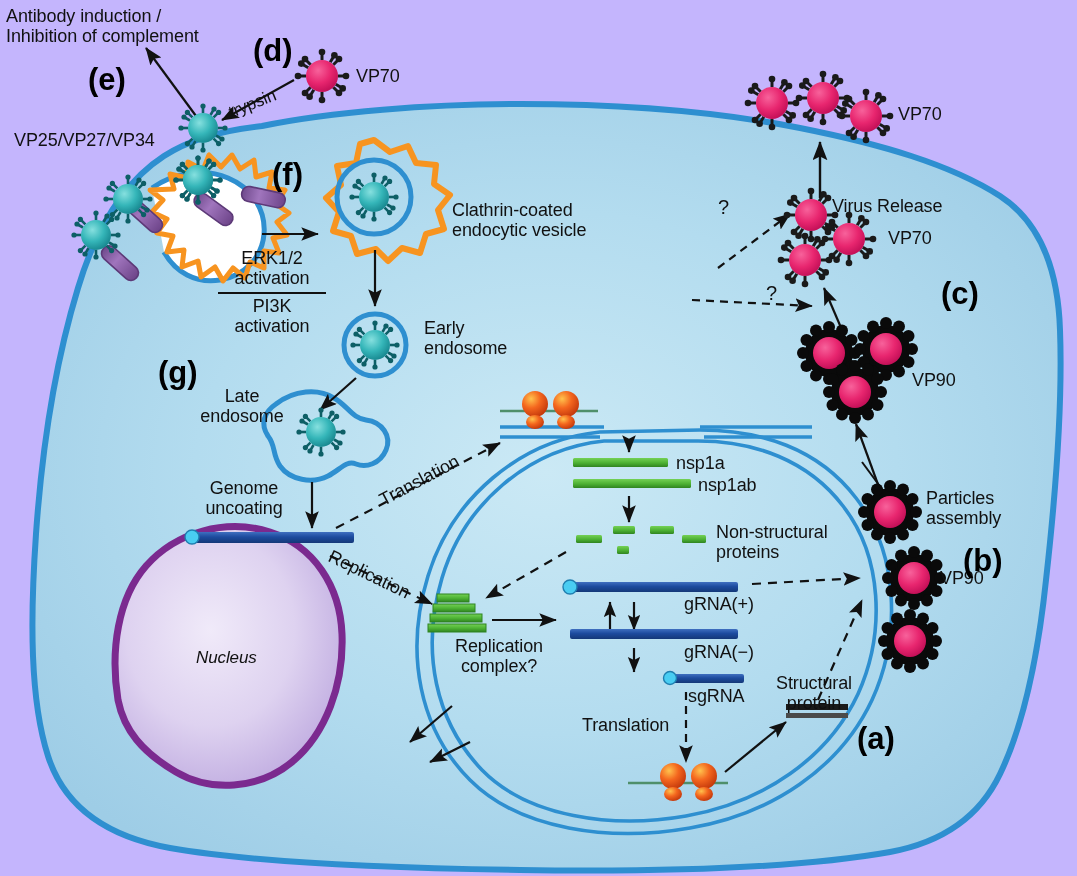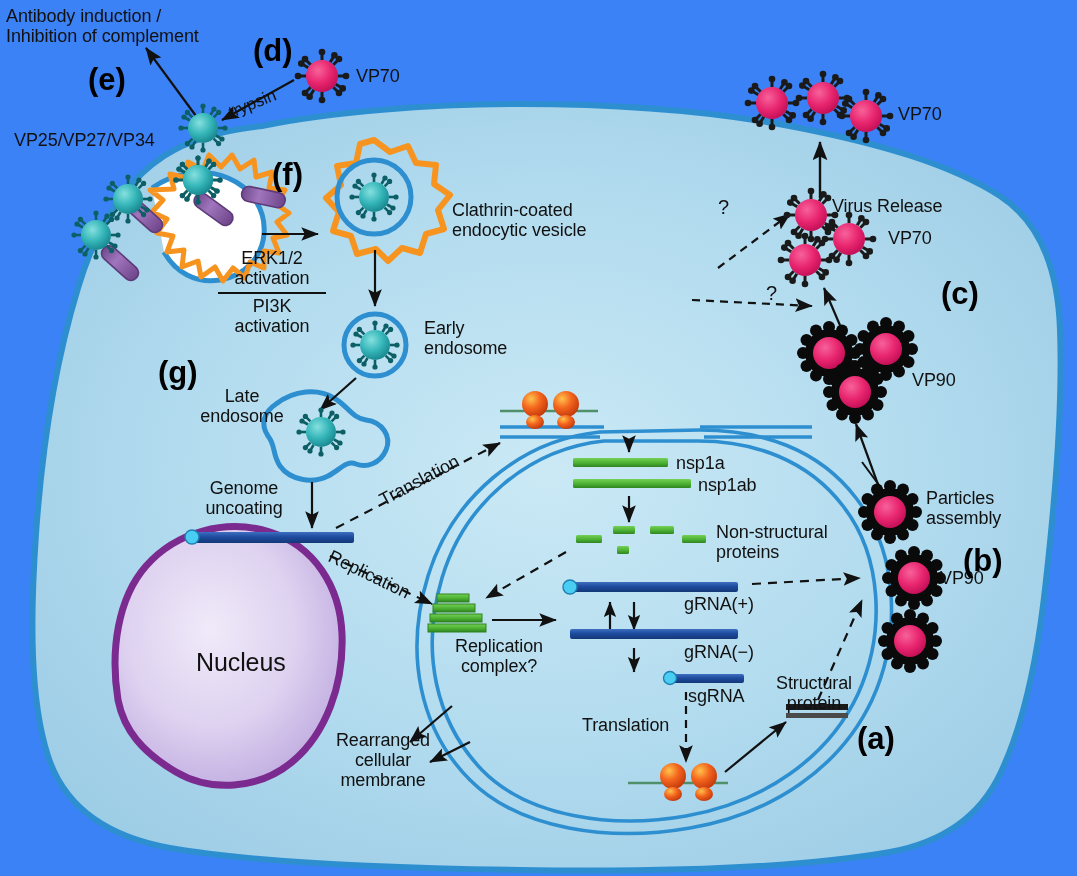--- a/index.html
+++ b/index.html
@@ -1,17 +1,17 @@
 <!DOCTYPE html>
 <html><head>
 <meta charset="utf-8">
 <style>
   html,body{margin:0;padding:0;background:#ffffff;}
   body{font-family:"Liberation Sans", sans-serif;}
-  #stage{position:relative;width:1077px;height:876px;background:#3b82f6;overflow:hidden;}
+  #stage{position:relative;width:1077px;height:876px;background:#c4b5fd;overflow:hidden;}
   #stage svg{position:absolute;left:0;top:0;}
   .lbl{position:absolute;color:#111;font-family:"Liberation Sans",sans-serif;
        font-size:18px;line-height:1.12;white-space:pre;letter-spacing:-0.1px;}
   .lbl.c{text-align:center;}
   .panel{position:absolute;font-family:"Liberation Sans",sans-serif;font-weight:bold;
          font-size:31px;color:#000;white-space:nowrap;}
   .rot{transform-origin:left top;}
 </style>
 </head>
 <body>
@@ -444,24 +444,21 @@
 <div class="lbl" style="left:424px;top:318px;">Early
 endosome</div>
 <div class="lbl c" style="left:196px;top:386px;width:92px;">Late
 endosome</div>
 <div class="lbl c" style="left:192px;top:478px;width:104px;">Genome
 uncoating</div>
 
 <div class="lbl rot" style="left:376px;top:492px;transform:rotate(-28deg);">Translation</div>
 <div class="lbl rot" style="left:334px;top:546px;transform:rotate(26deg);">Replication</div>
 
-<div class="lbl" style="left:196px;top:648px;font-size:25px;">Nucleus</div>
-<div class="lbl c" style="left:320px;top:730px;width:126px;">Rearranged
-cellular
-membrane</div>
+<div class="lbl" style="left:196px;top:648px;font-size:17px;font-style:italic;">Nucleus</div>
 
 <div class="lbl c" style="left:442px;top:636px;width:114px;">Replication
 complex?</div>
 
 <div class="lbl" style="left:676px;top:453px;">nsp1a</div>
 <div class="lbl" style="left:698px;top:475px;">nsp1ab</div>
 <div class="lbl" style="left:716px;top:522px;">Non-structural
 proteins</div>
 
 <div class="lbl" style="left:684px;top:594px;">gRNA(+)</div>

